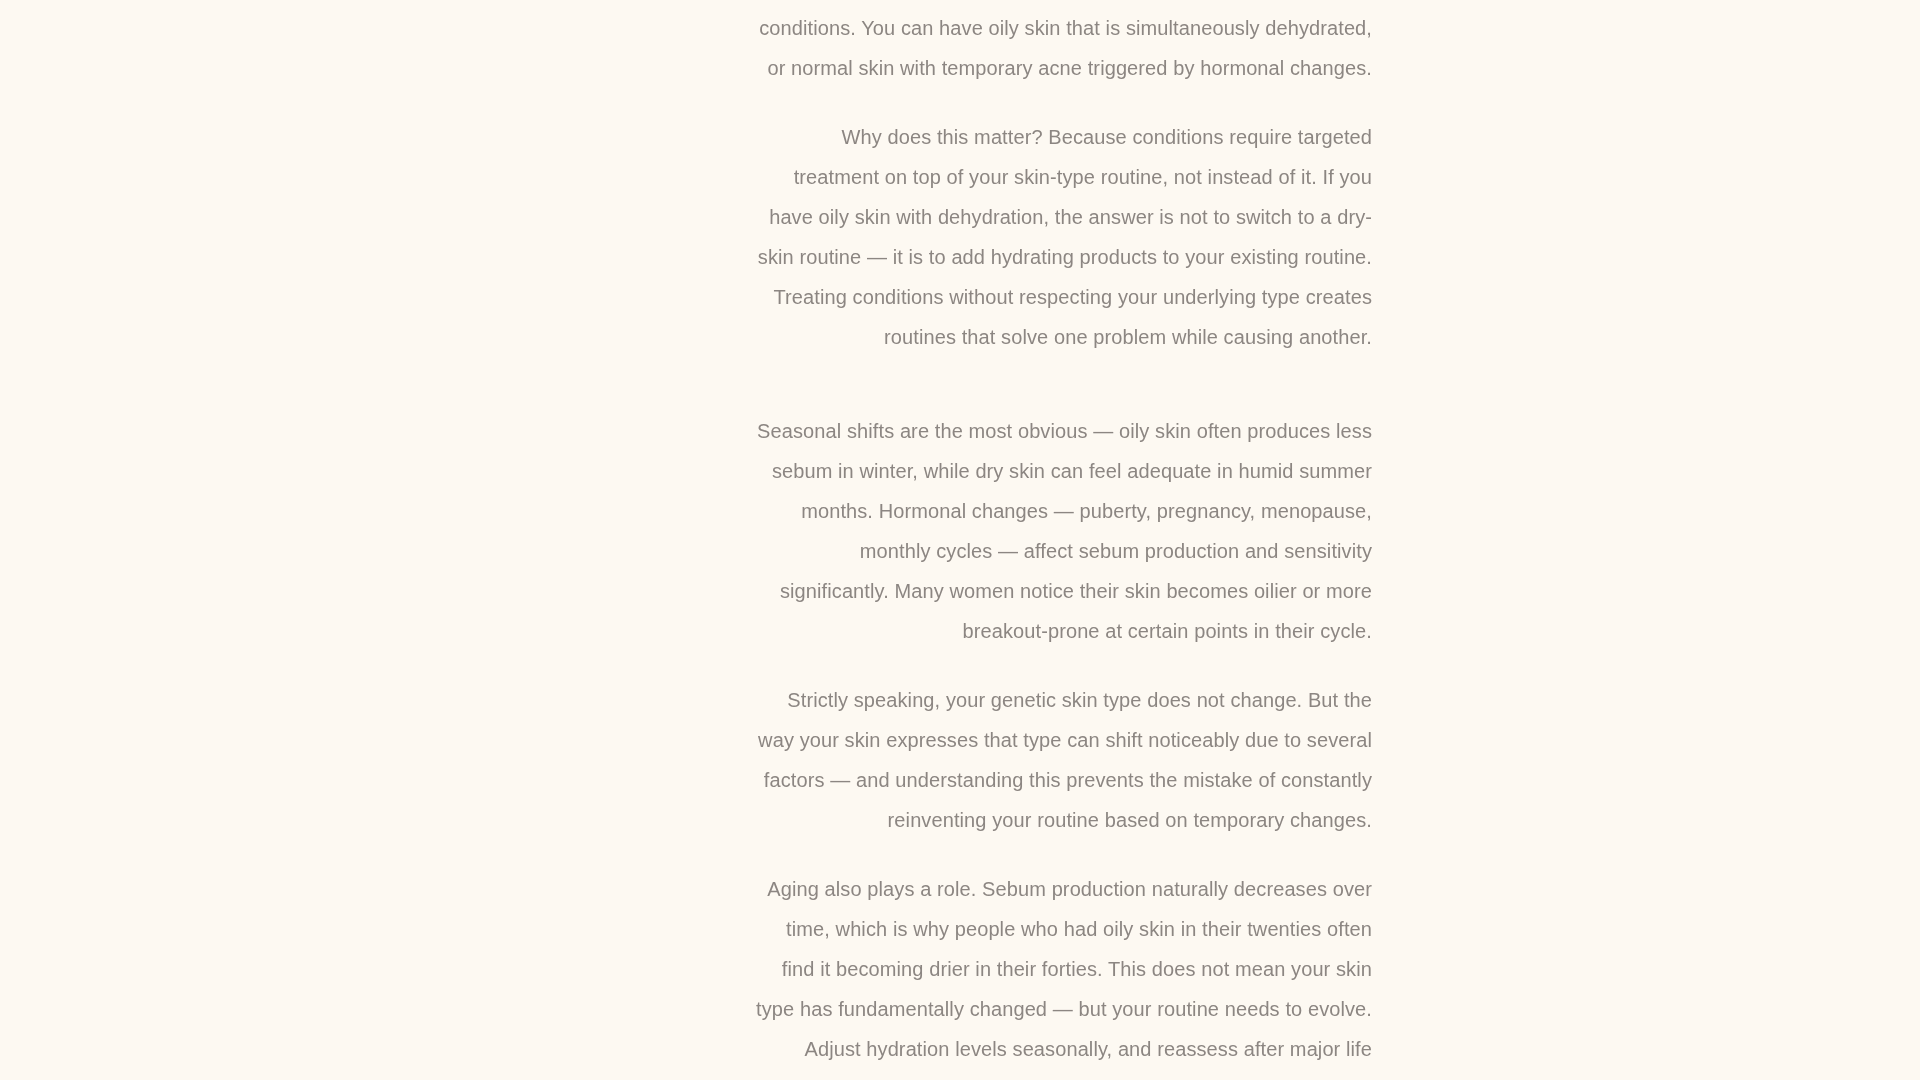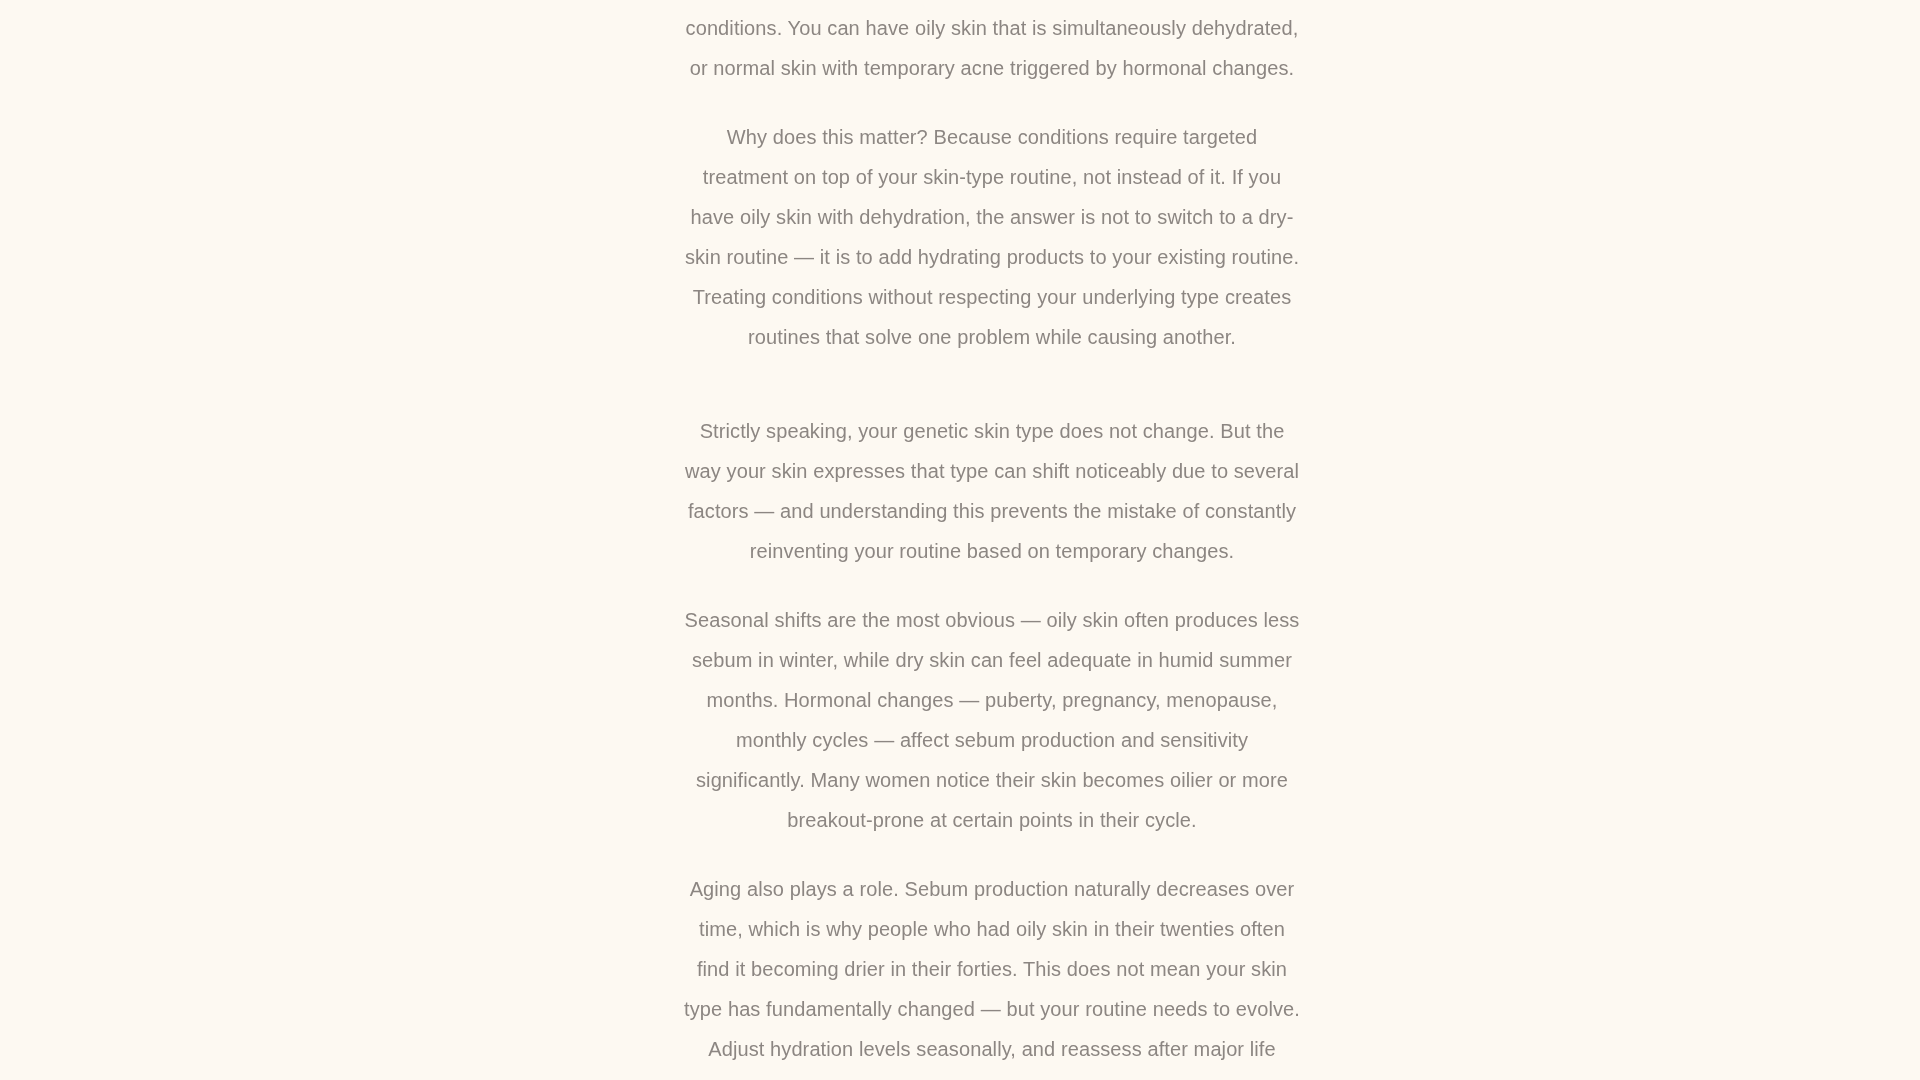--- a/index.html
+++ b/index.html
@@ -18,48 +18,48 @@
     margin-left: 612px;
     padding-top: 8px;
     box-sizing: border-box;
   }
   .article-body p {
     margin: 0 0 29px 0;
     font-size: 20px;
     line-height: 40px;
     letter-spacing: 0.1px;
     white-space: pre-line;
-    text-align: center;
+    text-align: right;
   }
   .section-break {
     height: 25px;
   }
 </style>
 </head>
 <body style="background-color: rgb(253, 249, 242); color: rgb(140, 134, 130);">
 
 <main class="article-body">
   <p>conditions. You can have oily skin that is simultaneously dehydrated,
 or normal skin with temporary acne triggered by hormonal changes.</p>
   <p>Why does this matter? Because conditions require targeted
 treatment on top of your skin-type routine, not instead of it. If you
 have oily skin with dehydration, the answer is not to switch to a dry-
 skin routine — it is to add hydrating products to your existing routine.
 Treating conditions without respecting your underlying type creates
 routines that solve one problem while causing another.</p>
   <div class="section-break"></div>
-  <p>Strictly speaking, your genetic skin type does not change. But the
-way your skin expresses that type can shift noticeably due to several
-factors — and understanding this prevents the mistake of constantly
-reinventing your routine based on temporary changes.</p>
   <p>Seasonal shifts are the most obvious — oily skin often produces less
 sebum in winter, while dry skin can feel adequate in humid summer
 months. Hormonal changes — puberty, pregnancy, menopause,
 monthly cycles — affect sebum production and sensitivity
 significantly. Many women notice their skin becomes oilier or more
 breakout-prone at certain points in their cycle.</p>
+  <p>Strictly speaking, your genetic skin type does not change. But the
+way your skin expresses that type can shift noticeably due to several
+factors — and understanding this prevents the mistake of constantly
+reinventing your routine based on temporary changes.</p>
   <p>Aging also plays a role. Sebum production naturally decreases over
 time, which is why people who had oily skin in their twenties often
 find it becoming drier in their forties. This does not mean your skin
 type has fundamentally changed — but your routine needs to evolve.
 Adjust hydration levels seasonally, and reassess after major life
 transitions. The skin test retaken at these moments keeps your routine</p>
 </main>
 
 </body></html>

